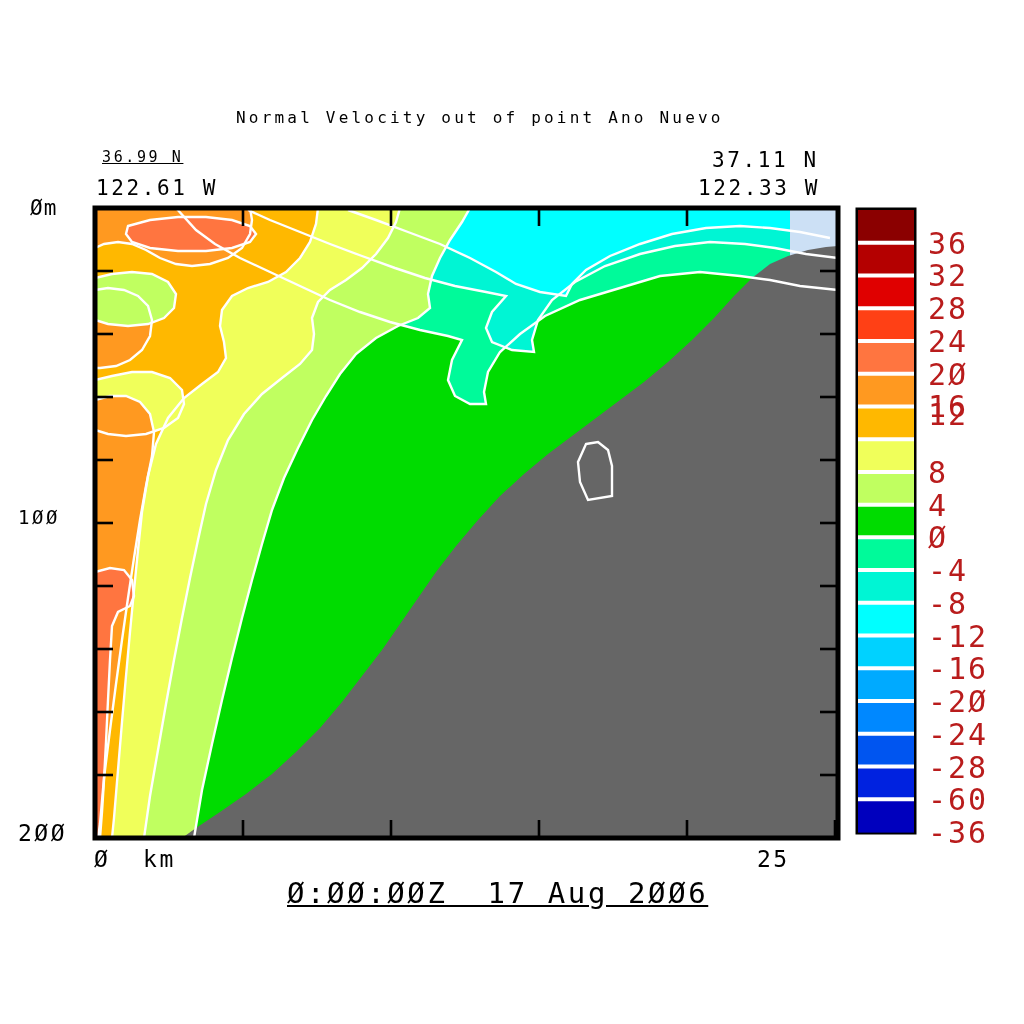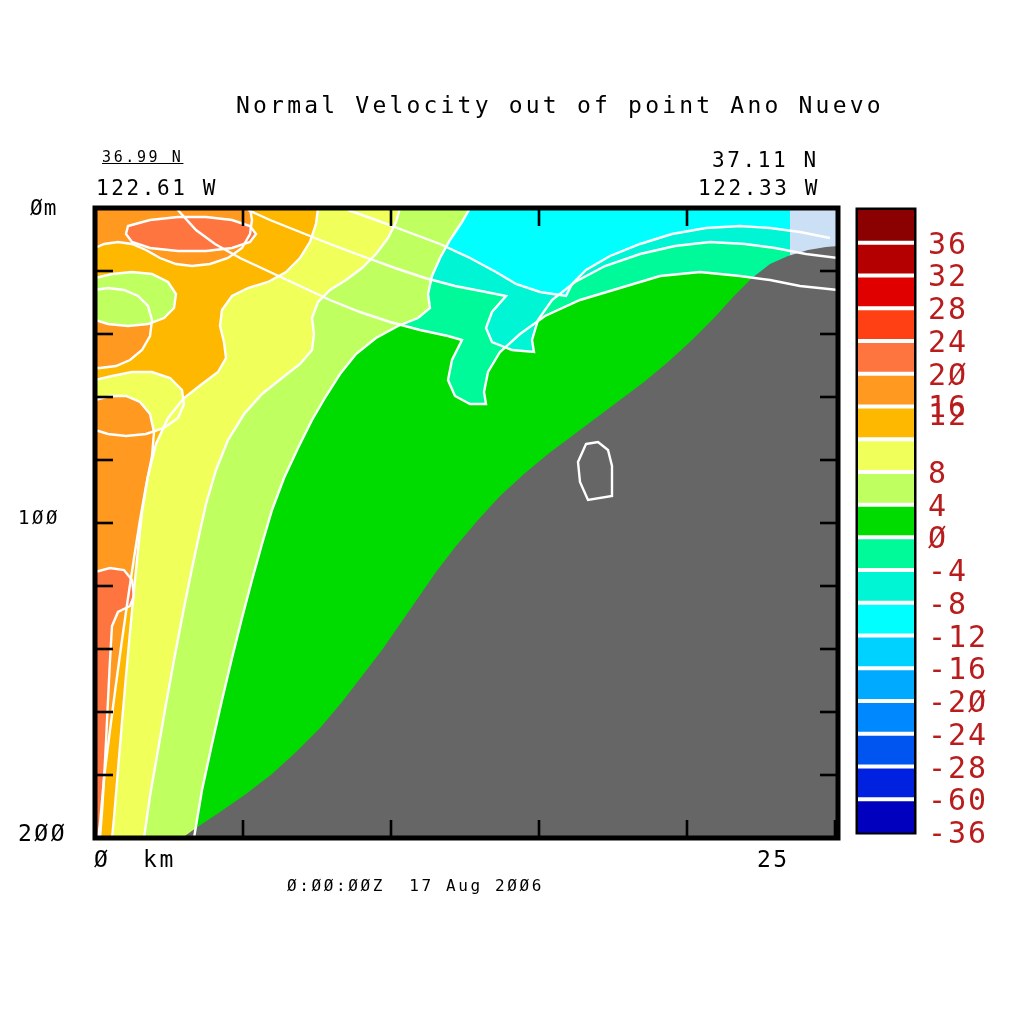--- a/index.html
+++ b/index.html
@@ -24,36 +24,36 @@
   .gtext {
     position: absolute;
     color: #000000;
     font-family: "DejaVu Sans Mono", "Liberation Mono", monospace;
     font-weight: 400;
     white-space: pre;
     letter-spacing: 2px;
   }
   #title {
     left: 236px;
-    top: 92px;
-    font-size: 23px;
+    top: 108px;
+    font-size: 16px;
     letter-spacing: 3.2px;
   }
   #coord-left-lat { left: 102px; top: 148px; font-size: 15px; letter-spacing: 2.6px; text-decoration: underline; }
   #coord-left-lon { left: 96px;  top: 176px; font-size: 21px; letter-spacing: 2.6px; }
   #coord-right-lat { left: 712px; top: 148px; font-size: 21px; letter-spacing: 2.6px; }
   #coord-right-lon { left: 698px; top: 176px; font-size: 21px; letter-spacing: 2.6px; }
 
   #ylab-0   { left: 2px;  top: 196px; font-size: 21px; letter-spacing: 1px; margin-left: 28px; }
   #ylab-100 { left: 18px; top: 506px; font-size: 19px; letter-spacing: 2.5px; }
   #ylab-200 { left: 18px; top: 820px; font-size: 23px; letter-spacing: 2.5px; }
 
   #xlab-0  { left: 94px;  top: 846px; font-size: 23px; letter-spacing: 2.5px; }
   #xlab-25 { left: 757px; top: 846px; font-size: 23px; letter-spacing: 2.5px; }
-  #timestamp { left: 287px; top: 876px; font-size: 16px; letter-spacing: 2.6px; }
+  #timestamp { left: 287px; top: 876px; font-size: 29px; letter-spacing: 2.6px; text-decoration: underline; }
 
   .cbar-label {
     position: absolute;
     left: 928px;
     font-size: 30px;
     letter-spacing: 2px;
     color: #b91c1c;
     white-space: pre;
     font-family: "DejaVu Sans Mono", "Liberation Mono", monospace;
   }

